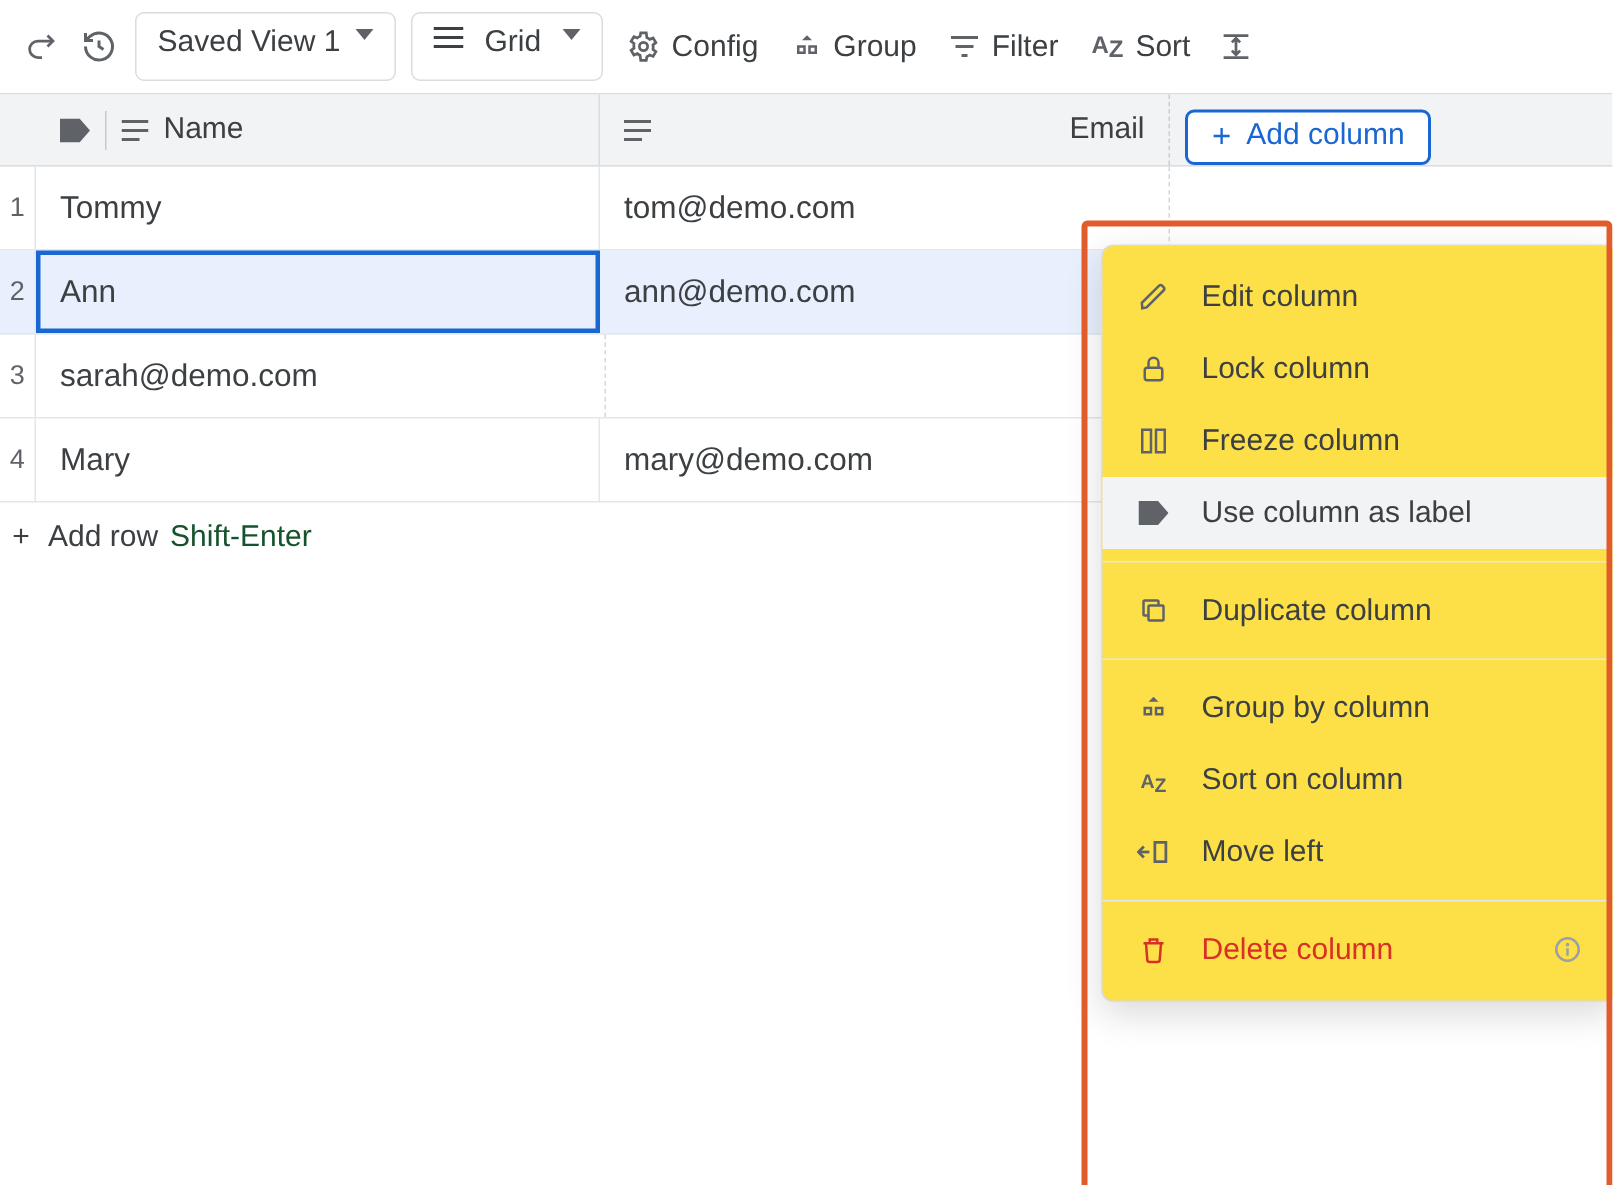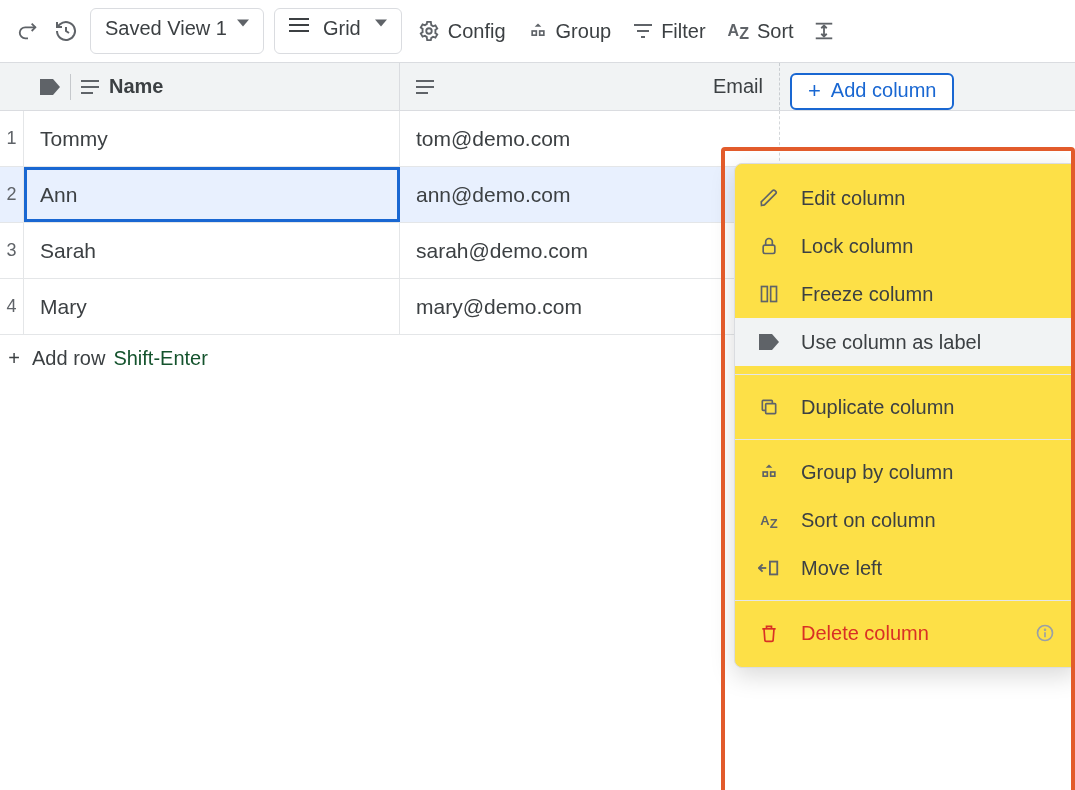--- a/index.html
+++ b/index.html
@@ -29,21 +29,21 @@
   .header-row {
     display: flex; height: 48px; border-bottom: 1px solid #dadce0;
     background: #f1f3f4;
   }
   .rownum-col { width: 24px; flex: 0 0 24px; }
   .header-cell {
     display: flex; align-items: center; gap: 10px; padding: 0 16px;
     border-right: 1px solid #dadce0; color:#3c4043; font-size: 20px;
   }
   .header-cell .ico { color:#5f6368; }
-  .header-cell.label-col { flex: 0 0 376px; font-weight: bold; }
+  .header-cell.label-col { flex: 0 0 376px; }
   .header-cell.email-col { flex: 0 0 380px; border-right: 1px dashed #c9cdd1; justify-content: space-between; }
   .header-cell.spacer  { flex: 1; border-right: none; }
 
   .add-col-chip {
     position: absolute; top: 10px; left: 790px;
     border: 2px solid #1967d2; border-radius: 6px;
     color: #1967d2; font-size: 20px; padding: 4px 16px 6px;
     display: flex; align-items: center; gap: 10px; background: #fff;
     z-index: 1;
   }
@@ -225,21 +225,20 @@
         <div class="rest"></div>
       </div>
       <div class="data-row selected">
         <div class="rownum">2</div>
         <div class="cell name-cell">Ann</div>
         <div class="cell email-cell">ann@demo.com</div>
         <div class="rest"></div>
       </div>
       <div class="data-row">
         <div class="rownum">3</div>
-        <div class="cell name-cell">Sarah</div>
         <div class="cell email-cell">sarah@demo.com</div>
         <div class="rest"></div>
       </div>
       <div class="data-row">
         <div class="rownum">4</div>
         <div class="cell name-cell">Mary</div>
         <div class="cell email-cell">mary@demo.com</div>
         <div class="rest"></div>
       </div>
     </div>

